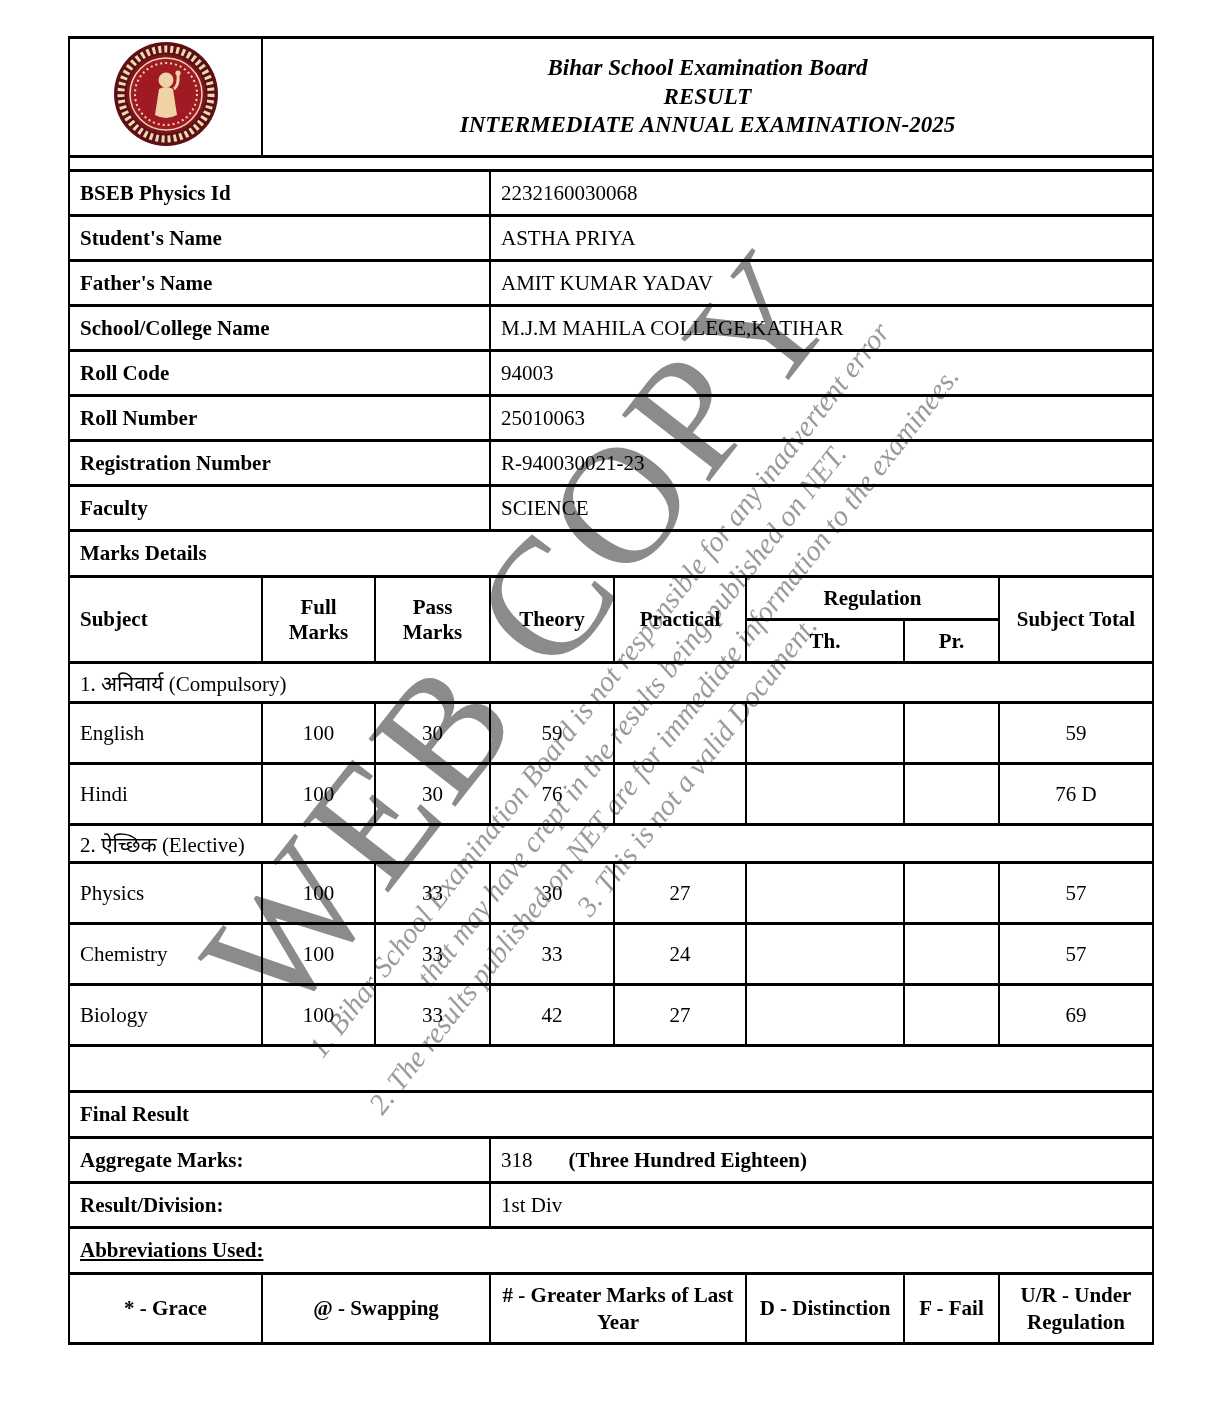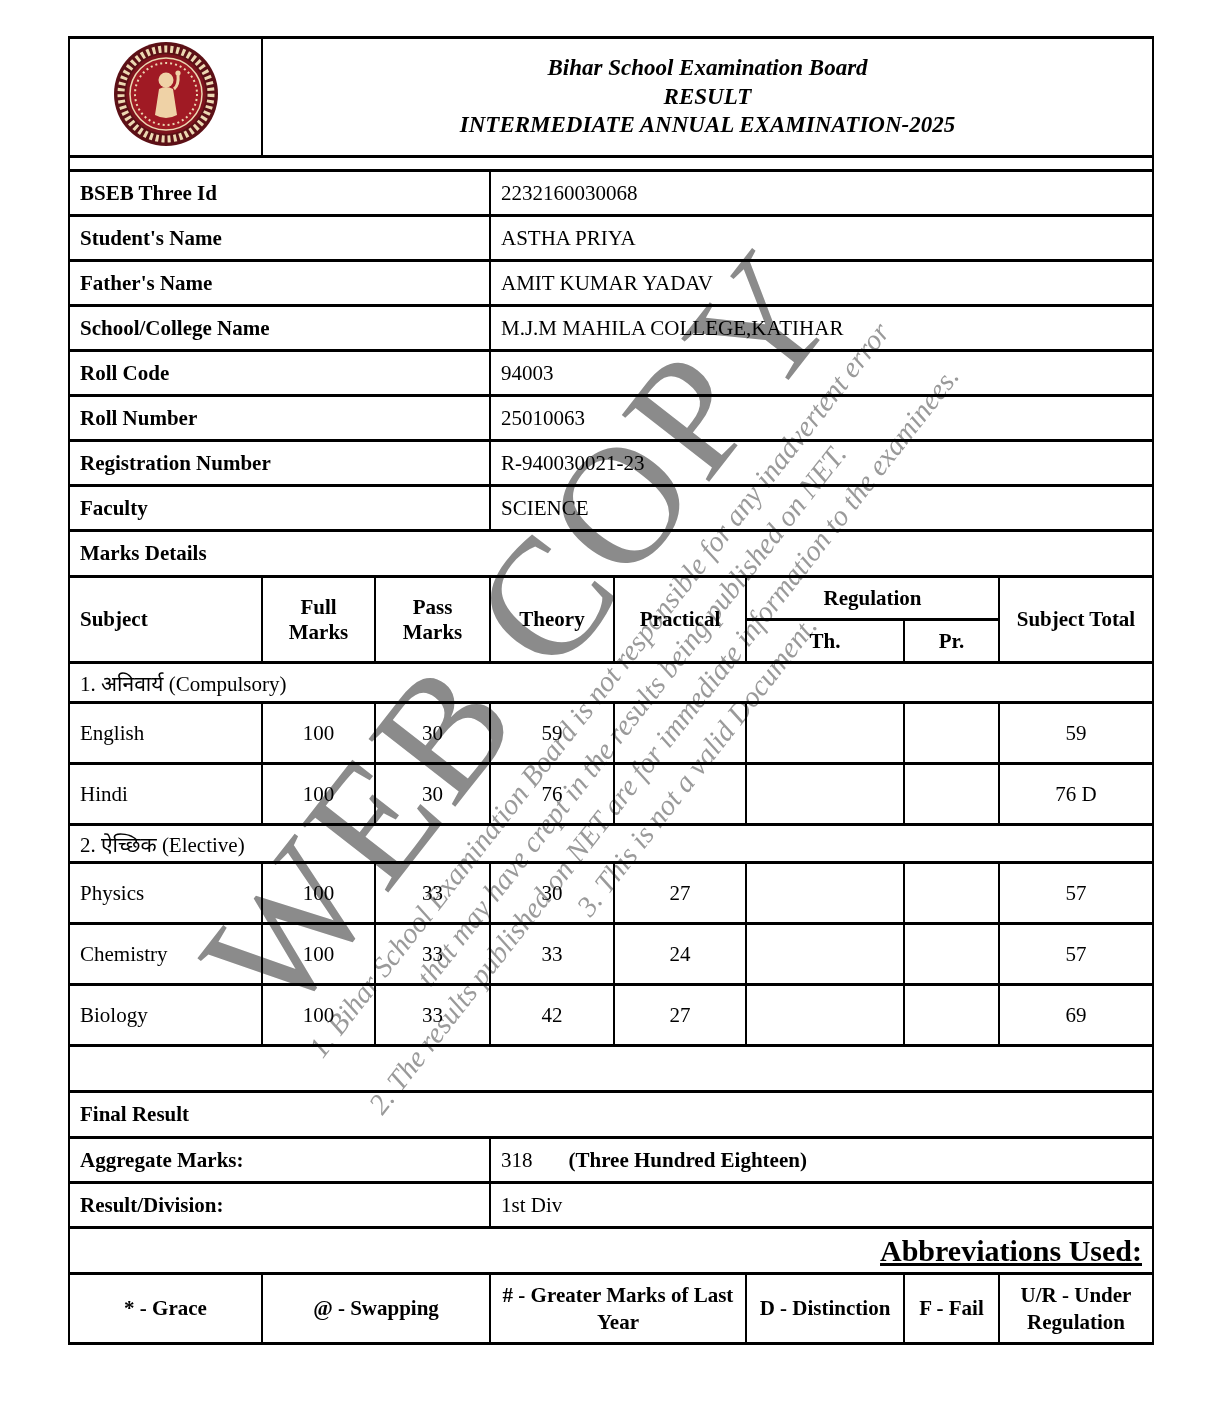--- a/index.html
+++ b/index.html
@@ -54,21 +54,21 @@
   tr.h-final    { height:46px; }
   tr.h-agg      { height:45px; }
   tr.h-abbrhead { height:46px; }
   tr.h-abbr     { height:70px; }
   .logo-cell { text-align:center; vertical-align:middle; }
   .title-cell { text-align:center; vertical-align:middle; }
   .title-line { font-weight:bold; font-size:23px; line-height:1.26; }
   .sec-title { font-weight:normal; font-size:22px; }
   .head-label { font-weight:bold; font-size:22px; }
   .abbr-cell { font-weight:bold; text-align:center; line-height:1.25; }
-  .abbr-heading { font-weight:bold; font-size:30px; text-align:right; text-decoration:underline; }
+  .abbr-heading { font-weight:bold; font-size:21px; text-align:left; text-decoration:underline; }
   .agg-words { margin-left:36px;font-weight:bold; }
 </style>
 </head>
 <body>
 
 <div class="page">
 
   <div class="wm-big">WEB COPY</div>
   <div class="wm-notes">
     <div>1. Bihar School Examination Board is not responsible for any inadvertent error that may have crept in the results being published on NET.</div>
@@ -108,21 +108,21 @@
           <div class="title-line">RESULT</div>
           <div class="title-line">INTERMEDIATE ANNUAL EXAMINATION-2025</div>
         </td>
       </tr>
 
       <tr class="h-spacer">
         <td colspan="8"></td>
       </tr>
 
       <tr class="h-detail">
-        <td colspan="3" class="bold">BSEB Three Id</td>
+        <td colspan="3" class="bold">BSEB Physics Id</td>
         <td colspan="5">2232160030068</td>
       </tr>
       <tr class="h-detail">
         <td colspan="3" class="bold">Student's Name</td>
         <td colspan="5">ASTHA PRIYA</td>
       </tr>
       <tr class="h-detail">
         <td colspan="3" class="bold">Father's Name</td>
         <td colspan="5">AMIT KUMAR YADAV</td>
       </tr>

